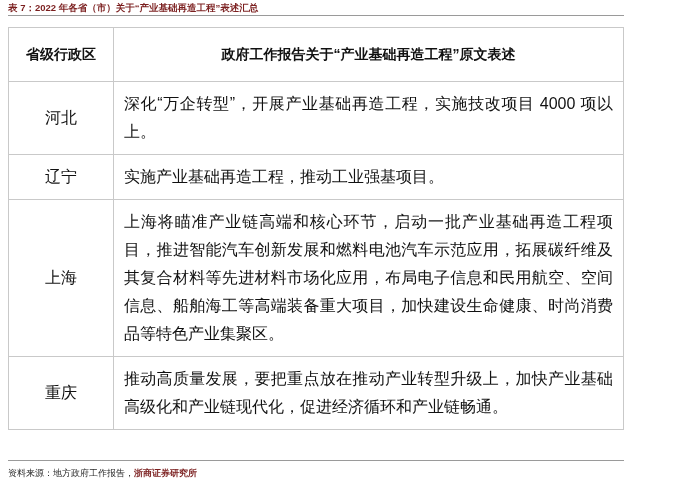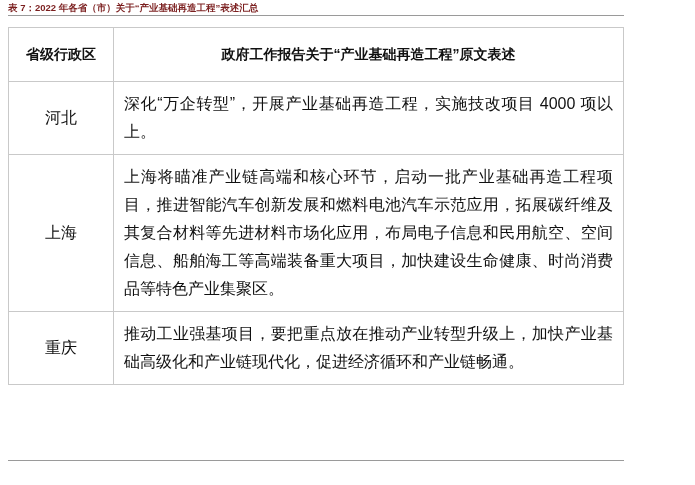--- a/index.html
+++ b/index.html
@@ -116,26 +116,33 @@
       <tbody>
         <tr class="header-row">
           <td class="region-cell">省级行政区</td>
           <td class="content-cell">政府工作报告关于“产业基础再造工程”原文表述</td>
         </tr>
         <tr>
           <td class="region-cell">河北</td>
           <td class="content-cell">深化“万企转型”，开展产业基础再造工程，实施技改项目 4000 项以上。</td>
         </tr>
         <tr>
+          <td class="region-cell">辽宁</td>
+          <td class="content-cell">实施产业基础再造工程，推动工业强基项目。</td>
+        </tr>
+        <tr>
           <td class="region-cell">上海</td>
           <td class="content-cell bold-all">上海将瞄准产业链高端和核心环节，启动一批产业基础再造工程项目，推进智能汽车创新发展和燃料电池汽车示范应用，拓展碳纤维及其复合材料等先进材料市场化应用，布局电子信息和民用航空、空间信息、船舶海工等高端装备重大项目，加快建设生命健康、时尚消费品等特色产业集聚区。</td>
         </tr>
         <tr>
           <td class="region-cell">重庆</td>
-          <td class="content-cell">推动工业强基项目，要把重点放在推动产业转型升级上，加快产业基础高级化和产业链现代化，促进经济循环和产业链畅通。</td>
+          <td class="content-cell">推动高质量发展，要把重点放在推动产业转型升级上，加快产业基础高级化和产业链现代化，促进经济循环和产业链畅通。</td>
         </tr>
       </tbody>
     </table>
   </div>
 
   <div class="src-rule"></div>
+  <div class="source">
+    <span>资料来源：地方政府工作报告，</span><span class="org">浙商证券研究所</span>
+  </div>
 
 </div>
 
 </body></html>

